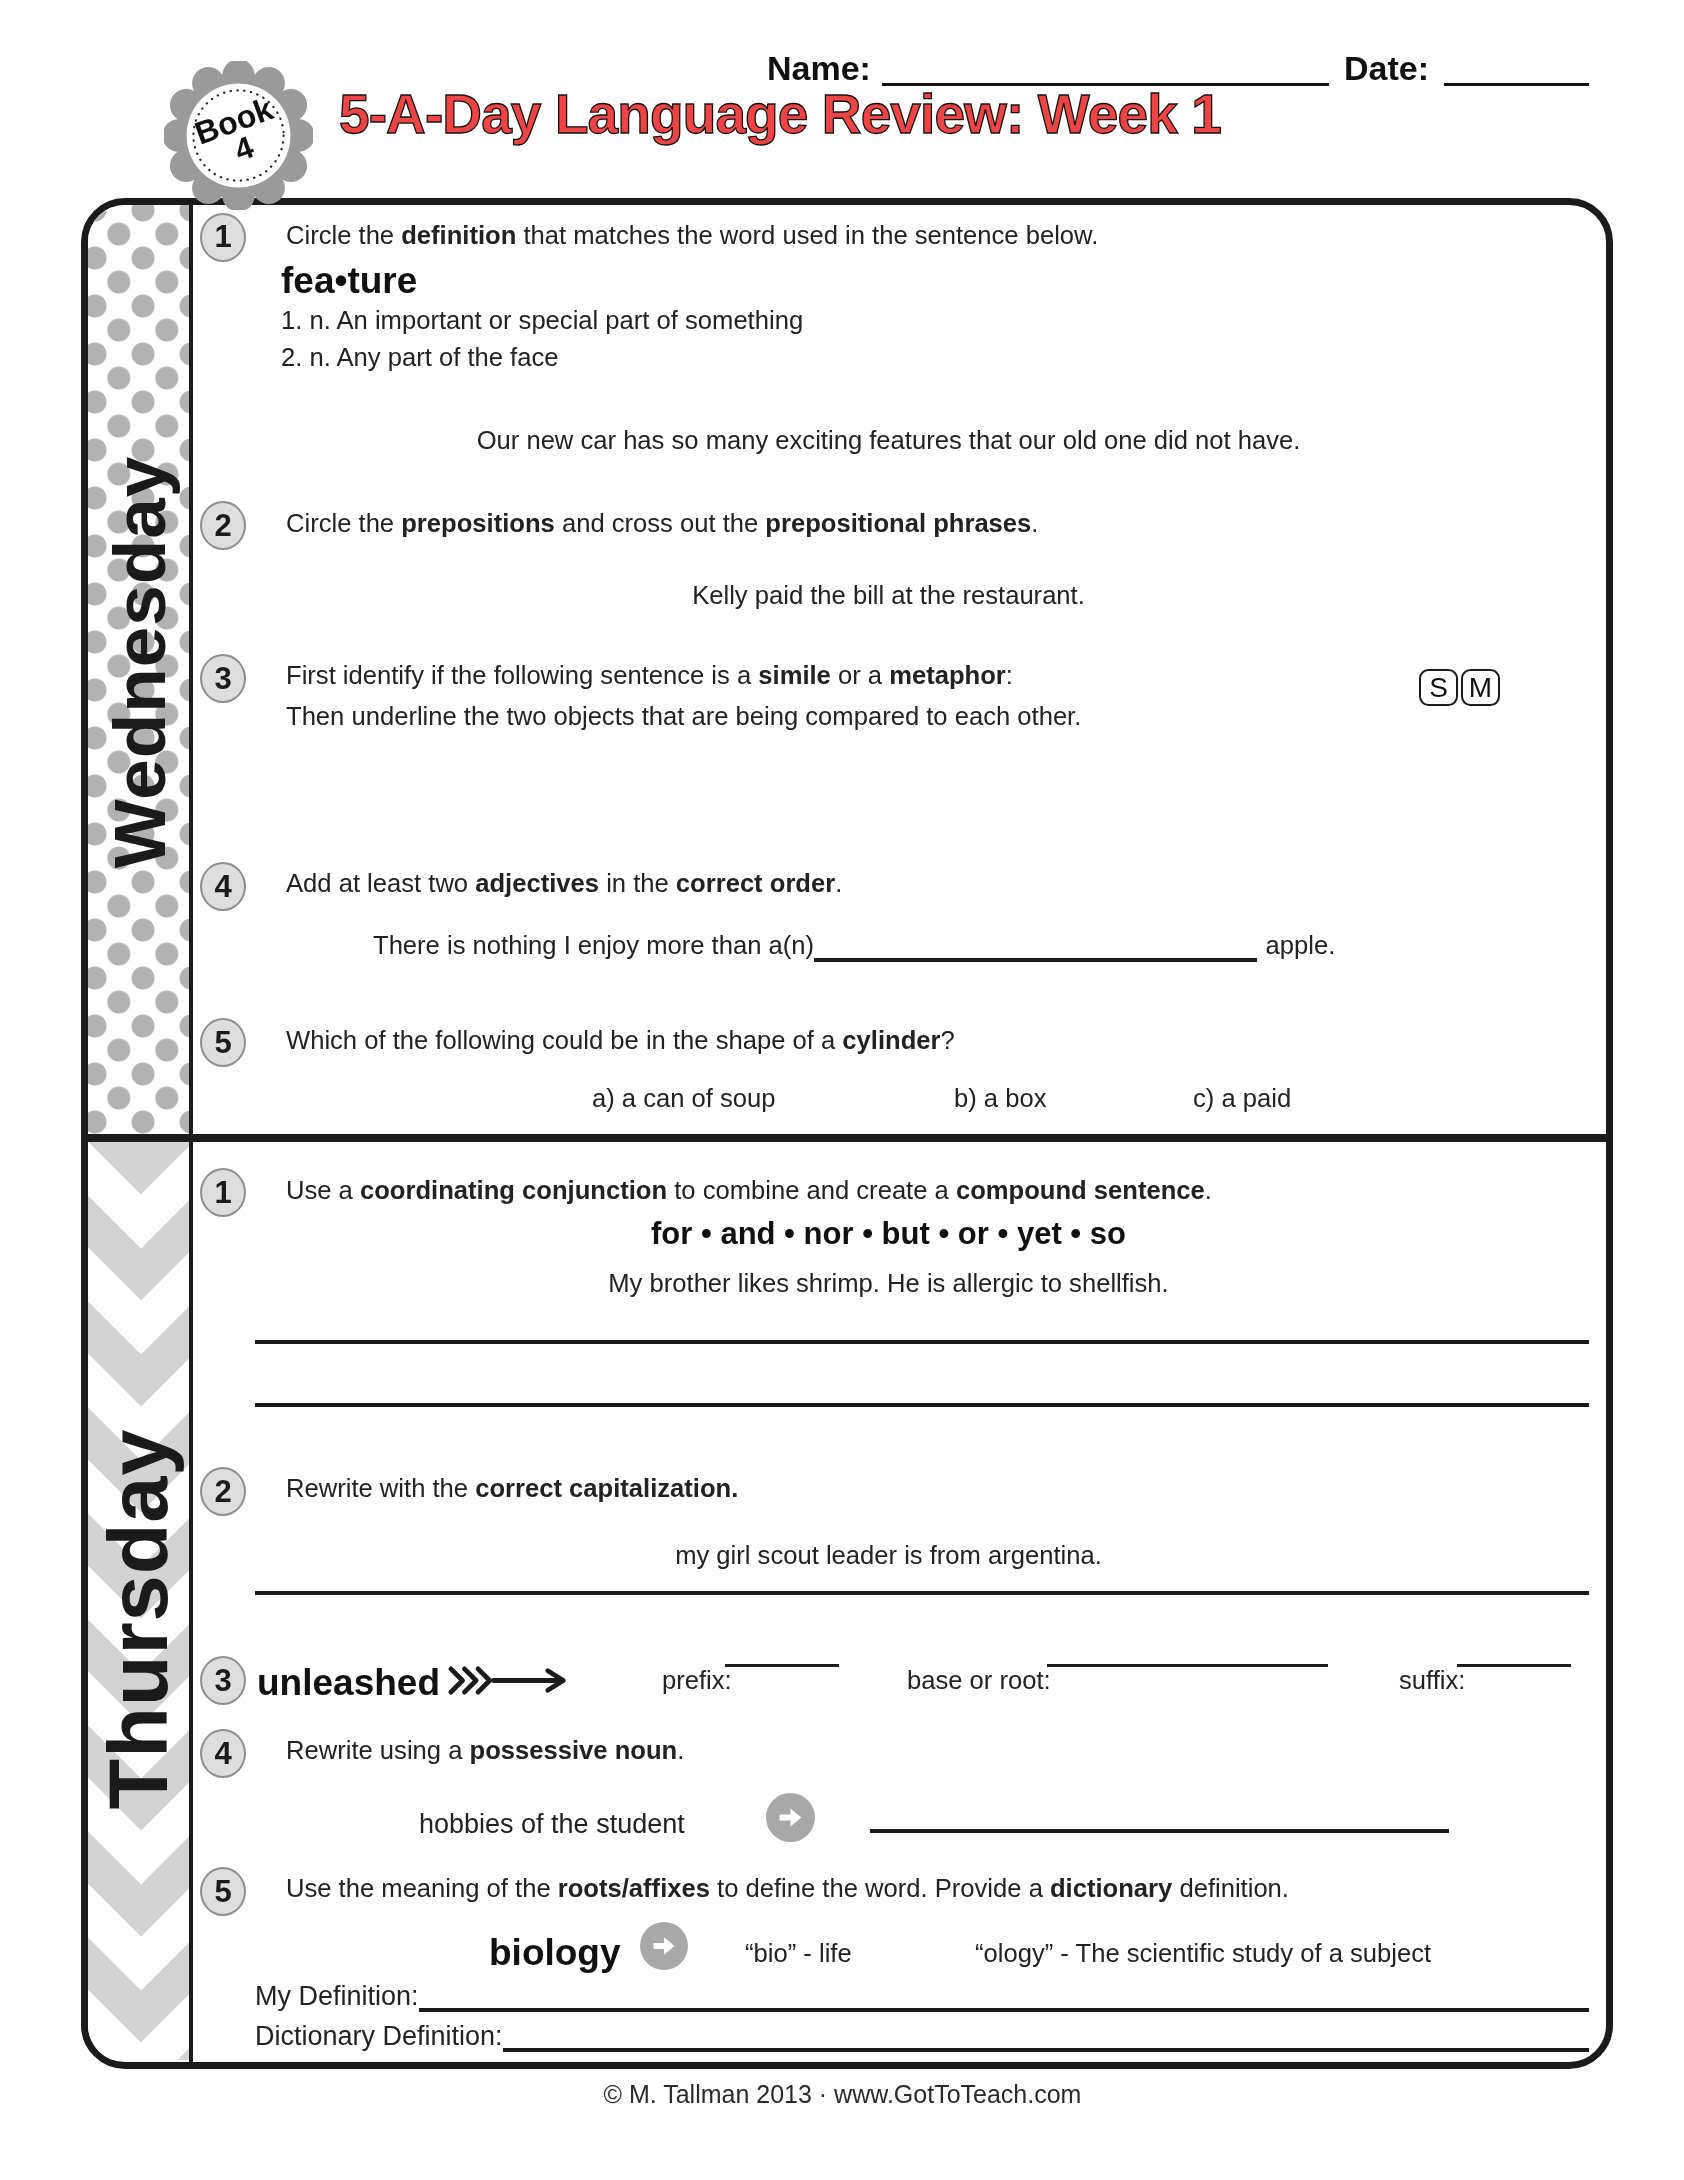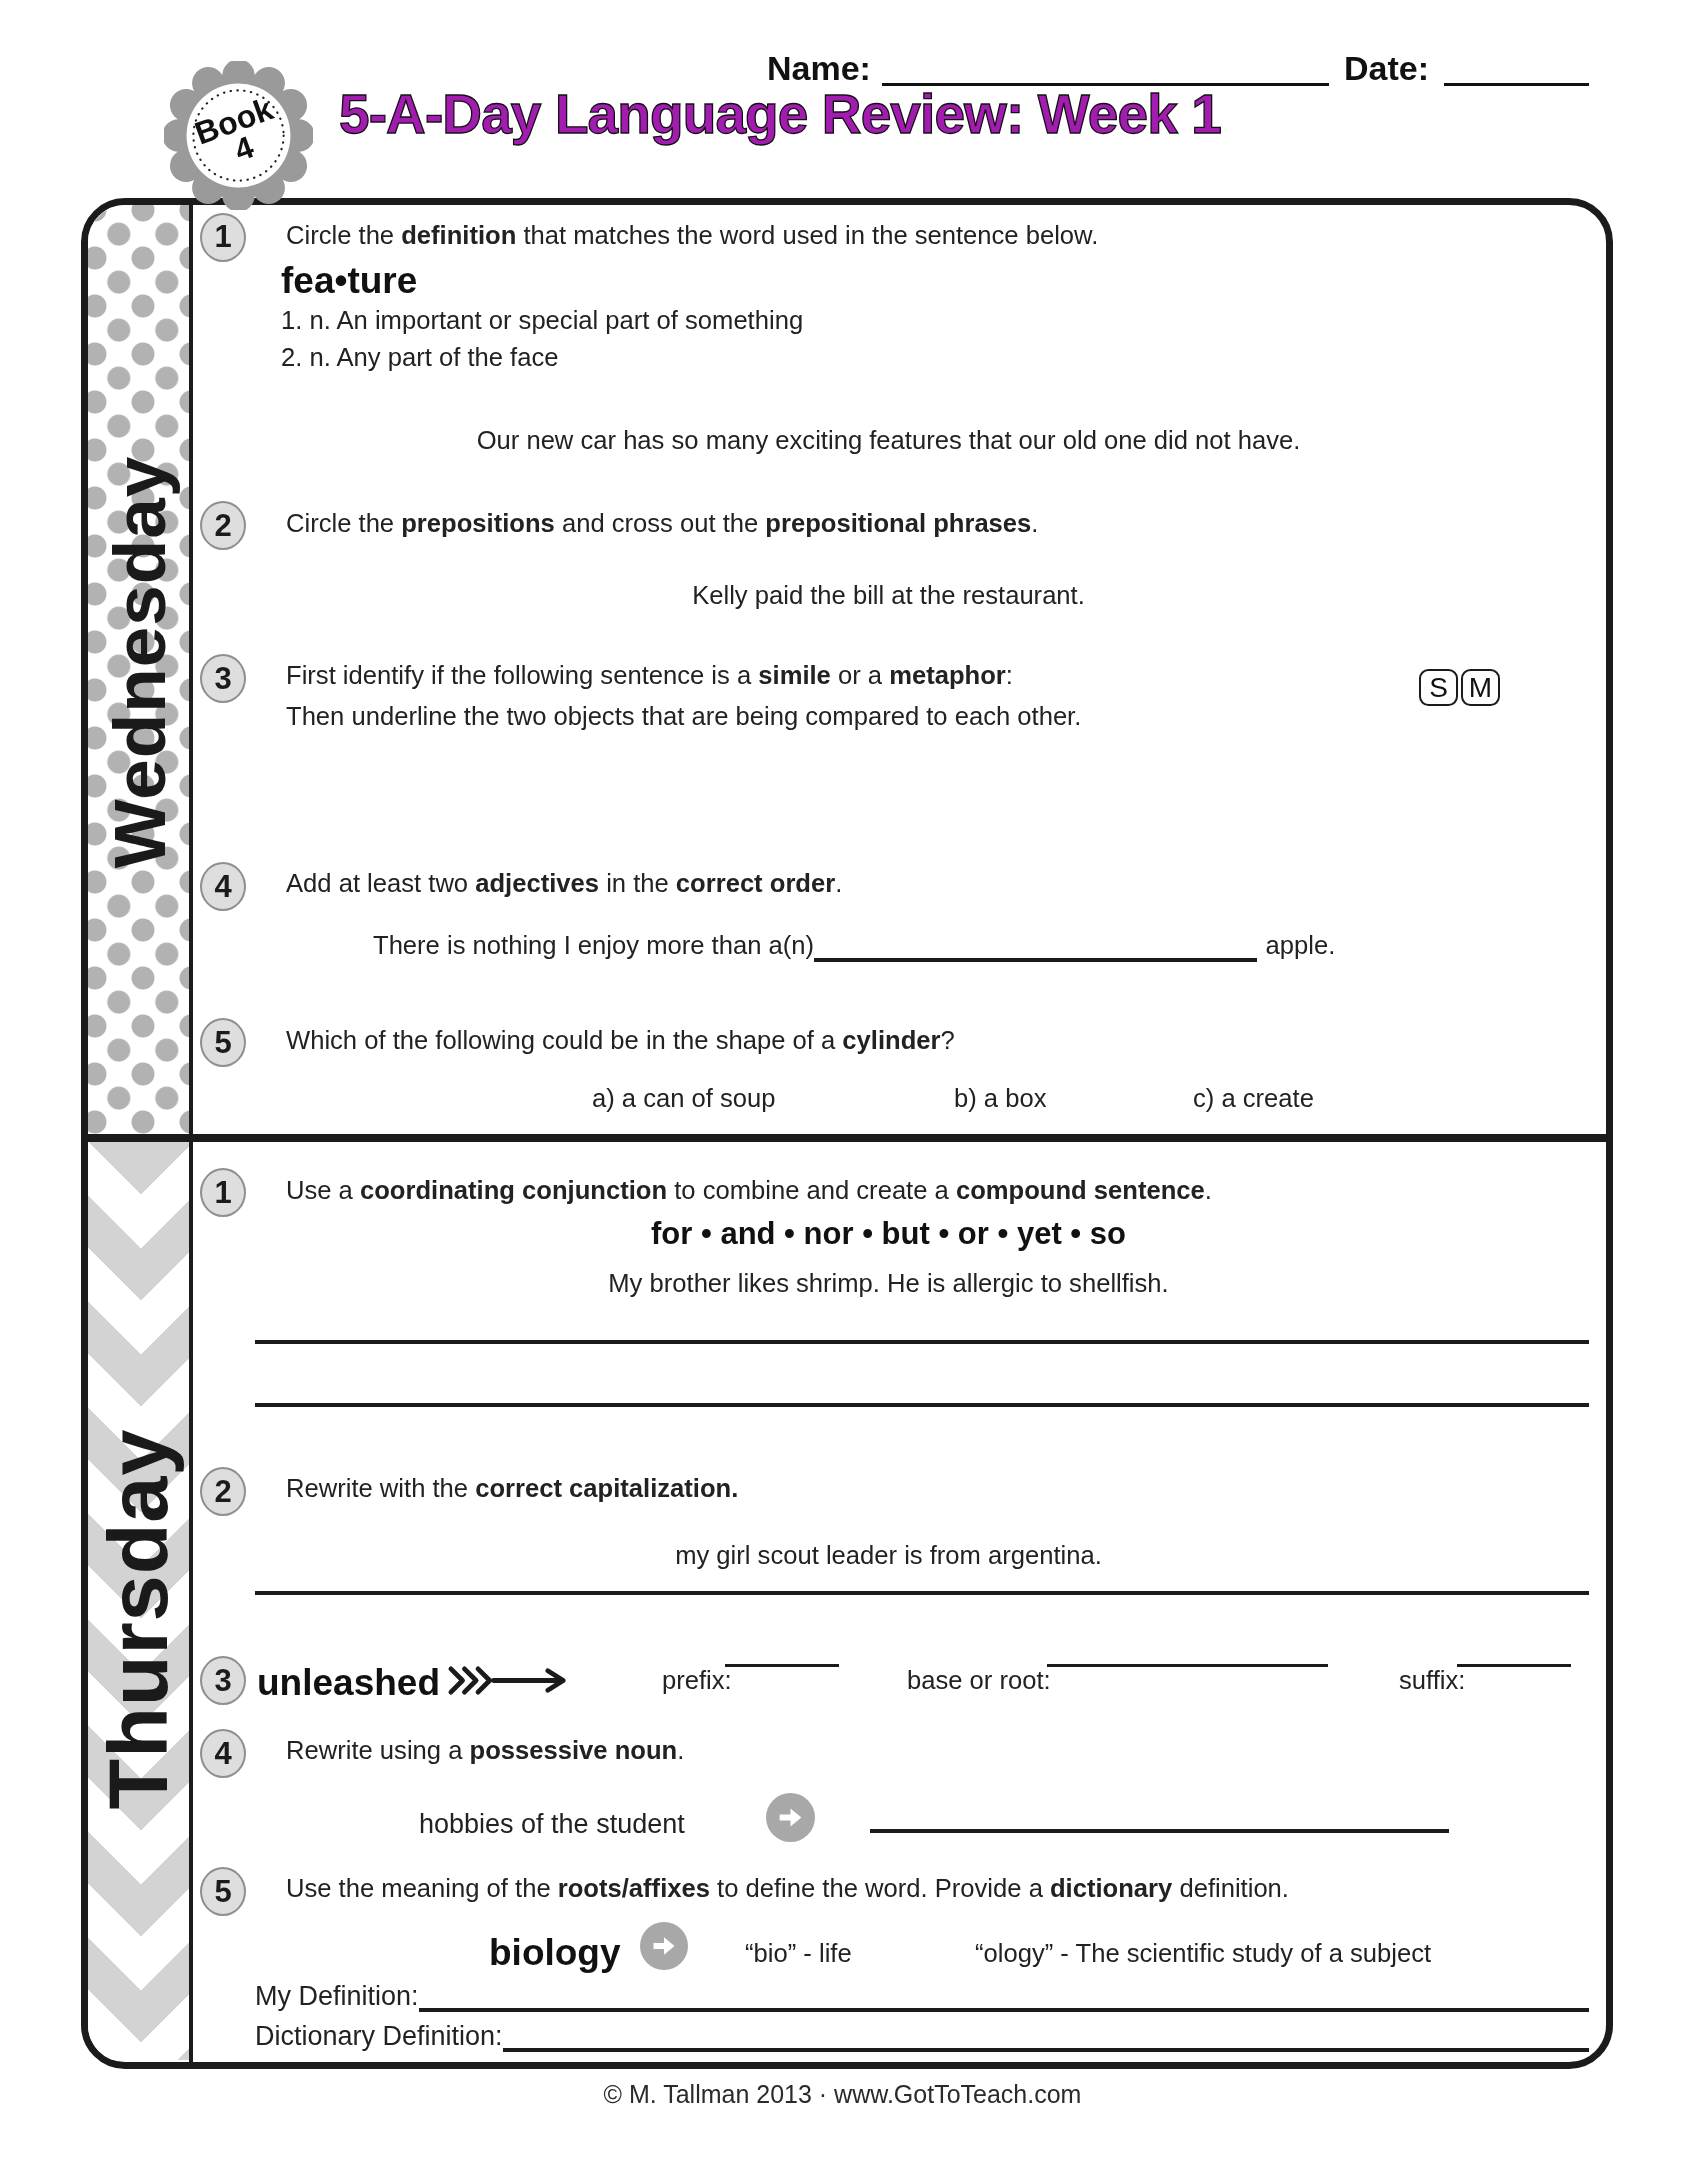--- a/index.html
+++ b/index.html
@@ -7,21 +7,21 @@
   .page {
     position:relative; width:1685px; height:2181px; background:#fff;
     font-family:"Liberation Sans", sans-serif; color:#1d1d1d; overflow:hidden;
   }
   .abs { position:absolute; }
   .b { font-weight:bold; }
 
   
   .hdr-label { font-size:34px; font-weight:bold; color:#111; }
   .hdr-line { border-bottom:3.4px solid #111; height:37px; }
-  .page-title { font-size:55px; font-weight:bold; letter-spacing:-0.9px; color:#a21caf; -webkit-text-stroke:1.3px #111; }
+  .page-title { font-size:55px; font-weight:bold; letter-spacing:-0.9px; color:#ef4444; -webkit-text-stroke:1.3px #111; }
 
   .badge-text { width:136px; text-align:center; transform:rotate(-20deg); font-weight:bold; color:#111; line-height:0.95; }
   .badge-text .l1 { font-size:32px; display:block; }
   .badge-text .l2 { font-size:31px; display:block; }
 
   
   .main-box {
     position:absolute; left:81px; top:198px; width:1532px; height:1871px;
     border:7.7px solid #1b1b1b; border-radius:44px; overflow:hidden; background:#fff;
   }
@@ -119,21 +119,21 @@
     <div class="fill-row" style="left:285px;top:726px">
       <span>There is nothing I enjoy more than a(n)</span>
       <span class="fill-gap" style="width:443px"></span>
       <span style="margin-left:8.5px">apple.</span>
     </div>
 
     <div class="q-circle" style="left:112px;top:813px">5</div>
     <div class="prompt" style="left:170px;top:817px"><span>Which of the following could be in the shape of a </span><span class="b">cylinder</span><span>?</span></div>
     <div class="prompt" style="left:476px;top:875px">a) a can of soup</div>
     <div class="prompt" style="left:838px;top:875px">b) a box</div>
-    <div class="prompt" style="left:1077px;top:875px">c) a create</div>
+    <div class="prompt" style="left:1077px;top:875px">c) a paid</div>
 
     <div class="q-circle" style="left:112px;top:963px">1</div>
     <div class="prompt" style="left:170px;top:967px"><span>Use a </span><span class="b">coordinating conjunction</span><span> to combine and create a </span><span class="b">compound sentence</span><span>.</span></div>
     <div class="center-row" style="top:1064px">My brother likes shrimp.  He is allergic to shellfish.</div>
     <div class="center-row" style="top:1011px;font-size:31px;font-weight:bold;color:#111">for  •  and  •  nor  •  but  •  or  •  yet  •  so</div>
     <div class="ans-line" style="left:167px;top:1107px;width:1334px"></div>
     <div class="ans-line" style="left:167px;top:1170px;width:1334px"></div>
 
     <div class="q-circle" style="left:112px;top:1262px">2</div>
     <div class="prompt" style="left:170px;top:1265px"><span>Rewrite with the </span><span class="b">correct capitalization.</span></div>

